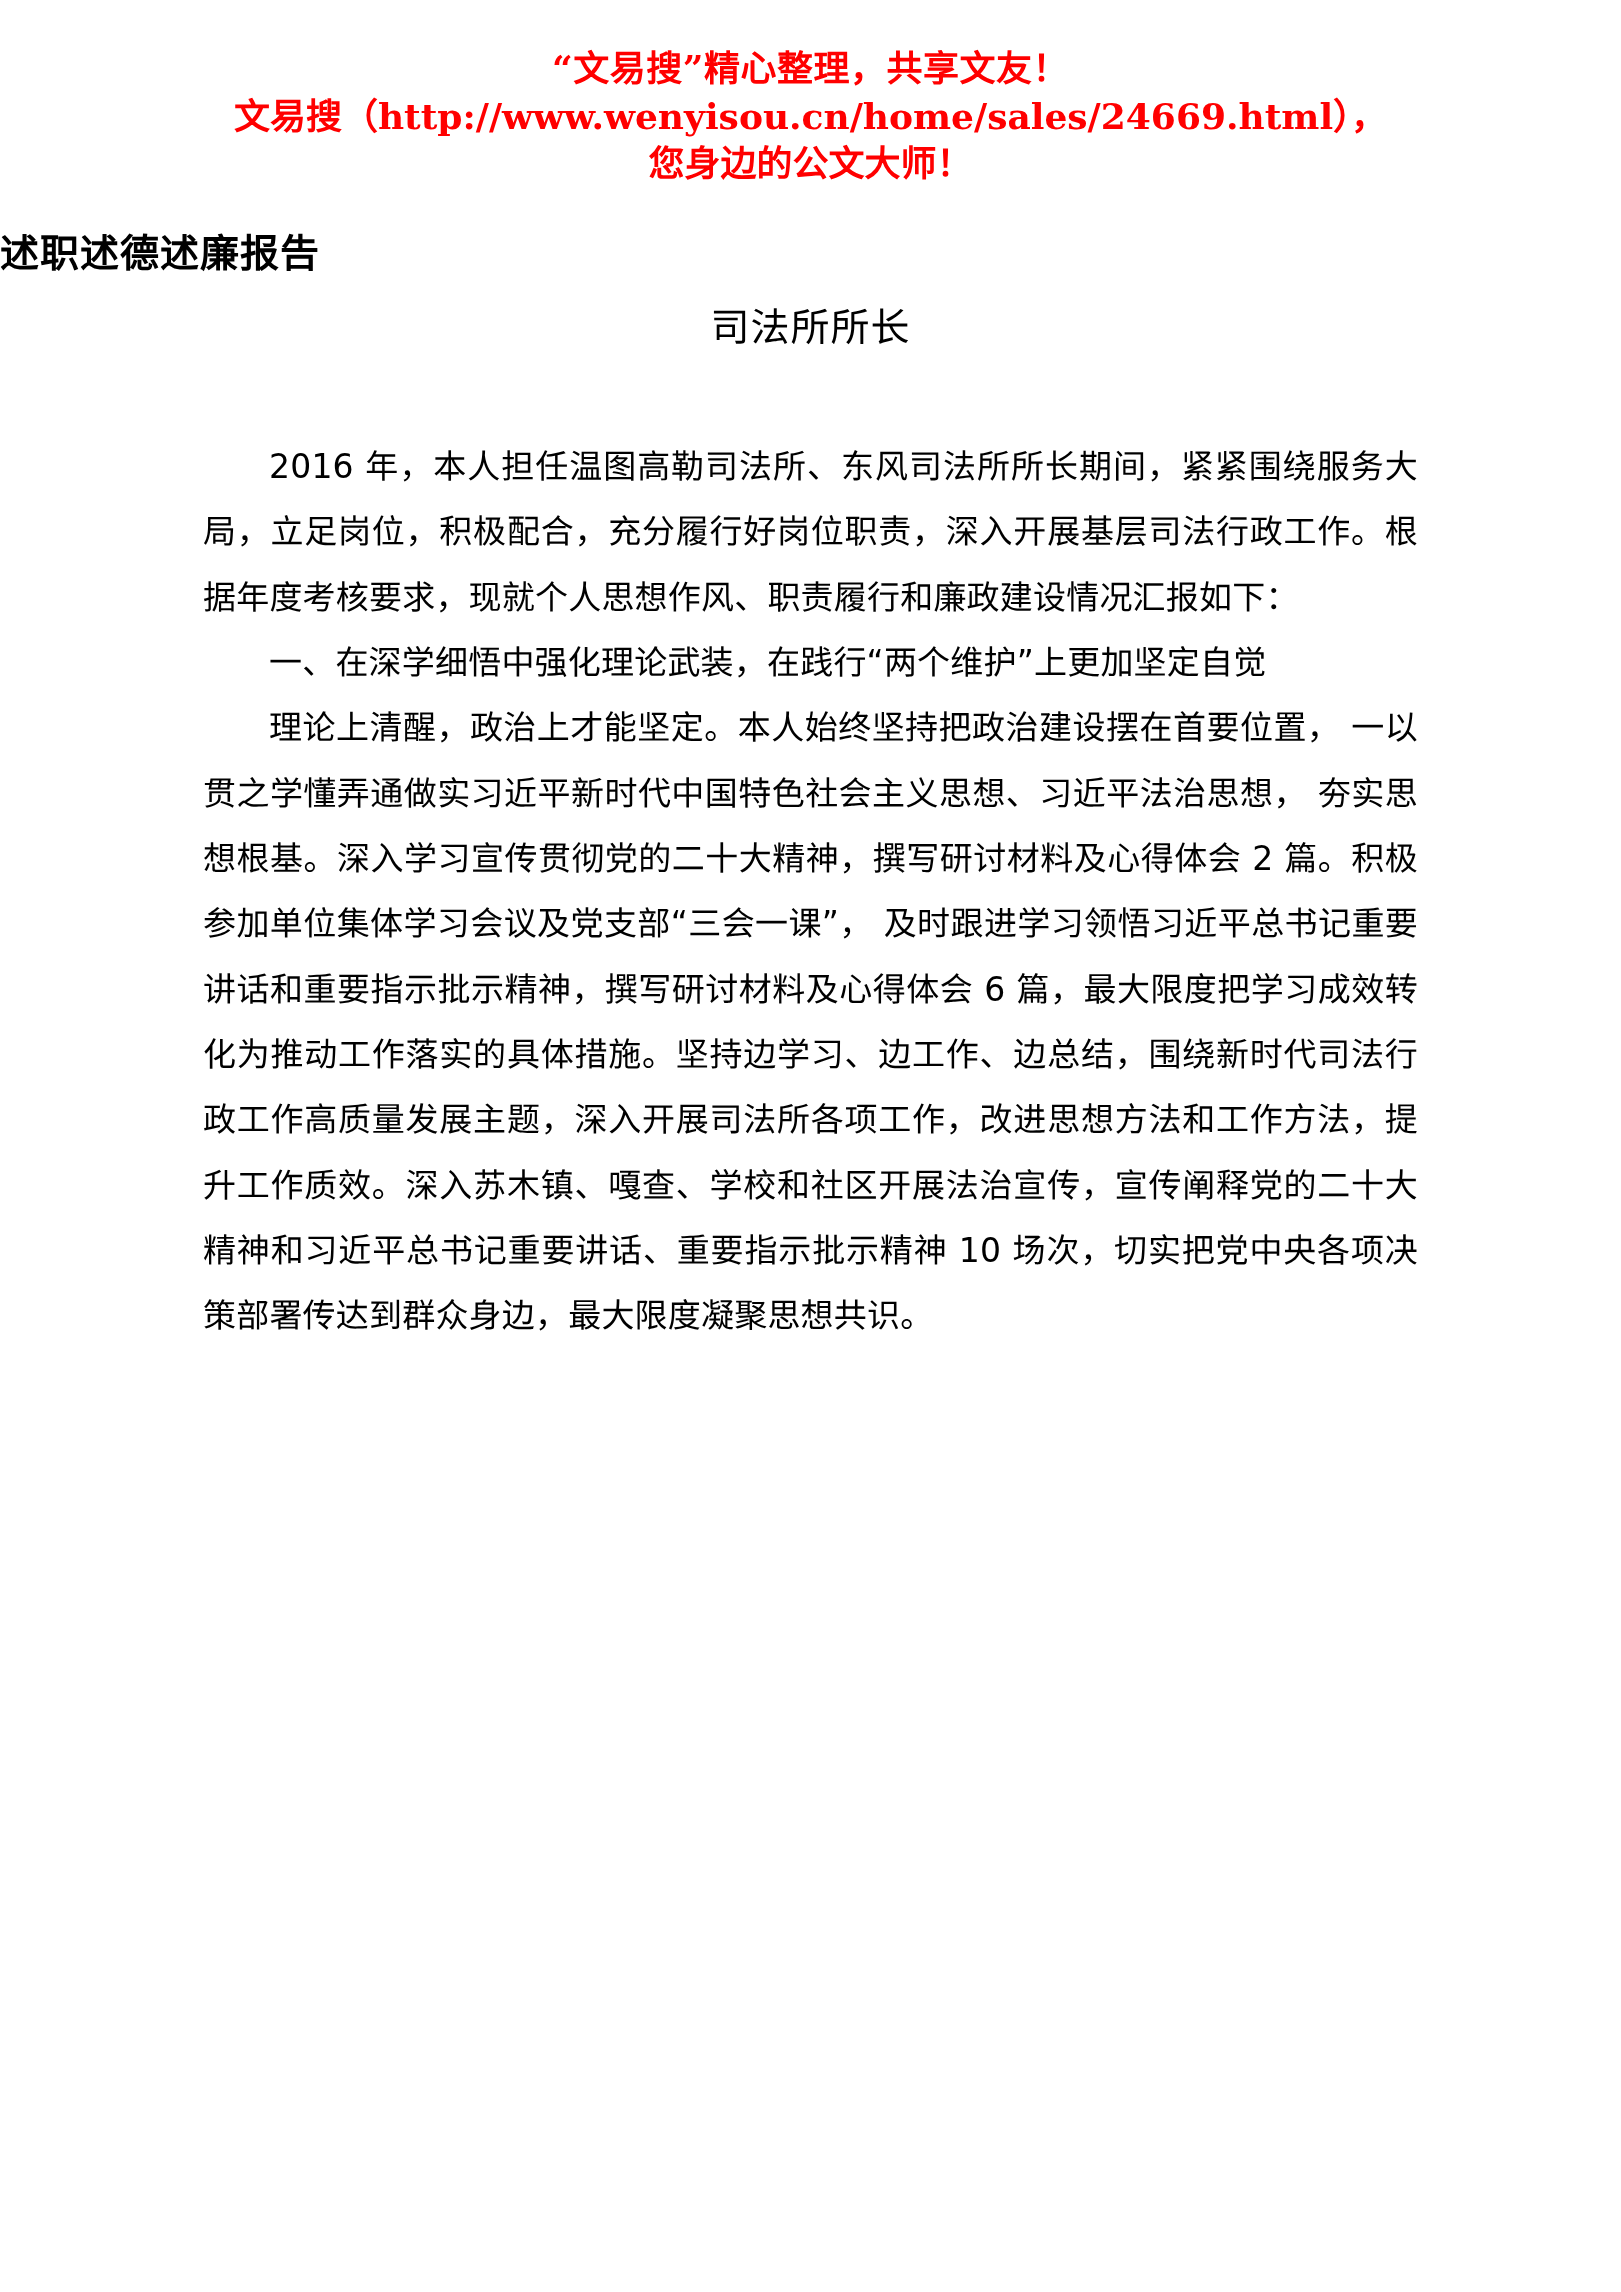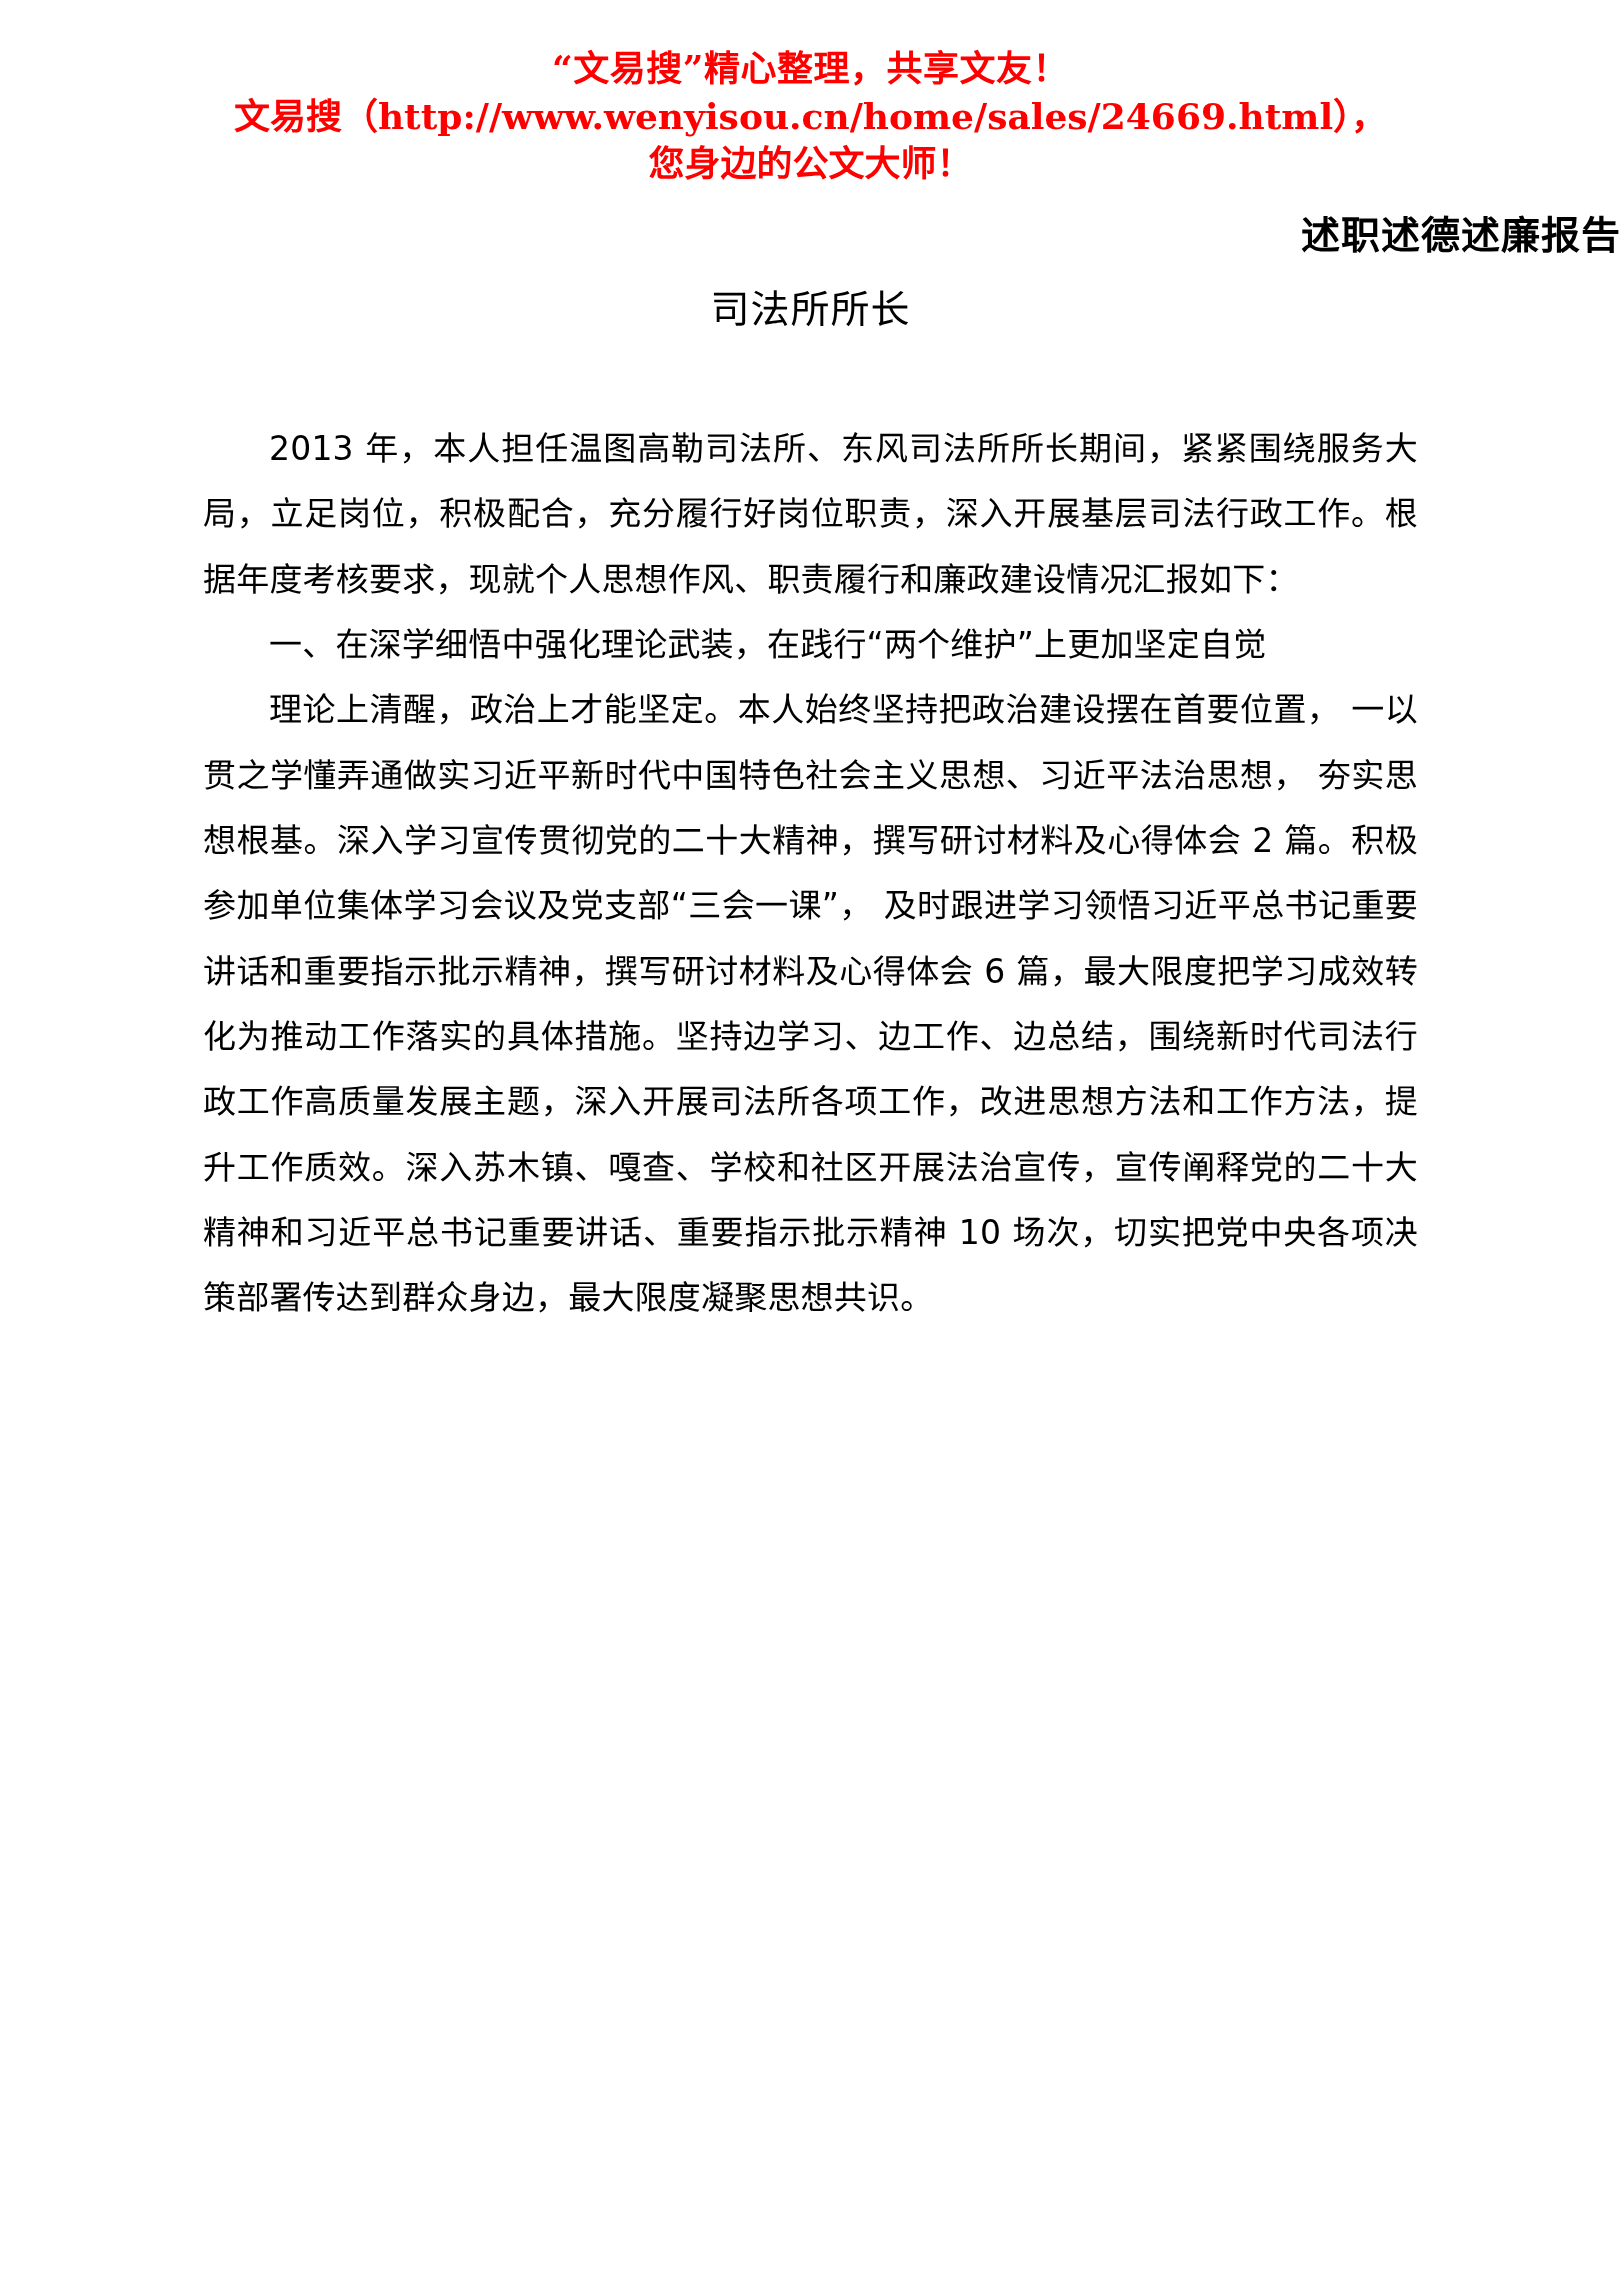--- a/index.html
+++ b/index.html
@@ -49,26 +49,26 @@
   .promo-line-2 {
     font-size: 36px;
     letter-spacing: 0px;
   }
   .promo-line-3 {
     font-size: 36px;
   }
 
   
   .doc-title {
-    text-align: right;
+    text-align: left;
     font-size: 39px;
     font-weight: bold;
     letter-spacing: 1px;
     line-height: 1.55;
-    margin: 18px 0 0 0;
+    margin: 36px 0 0 0;
     font-family: "DejaVu Sans", "Liberation Sans", sans-serif;
   }
   .doc-subtitle {
     text-align: center;
     font-size: 39px;
     font-weight: normal;
     letter-spacing: 1px;
     line-height: 1.55;
     margin: 13.7px 0 0 0;
     font-family: "DejaVu Sans", "Liberation Sans", sans-serif;
@@ -106,19 +106,19 @@
     <span class="promo-line promo-line-1">“文易搜”精心整理，共享文友！</span>
     <span class="promo-line promo-line-2">文易搜（http://www.wenyisou.cn/home/sales/24669.html），</span>
     <span class="promo-line promo-line-3">您身边的公文大师！</span>
   </div>
 
   <h1 class="doc-title">述职述德述廉报告</h1>
 
   <h2 class="doc-subtitle">司法所所长</h2>
 
   <div class="body-block">
-    <p class="para">2013 年，本人担任温图高勒司法所、东风司法所所长期间，紧紧围绕服务大局，立足岗位，积极配合，充分履行好岗位职责，深入开展基层司法行政工作。根据年度考核要求，现就个人思想作风、职责履行和廉政建设情况汇报如下：</p>
+    <p class="para">2016 年，本人担任温图高勒司法所、东风司法所所长期间，紧紧围绕服务大局，立足岗位，积极配合，充分履行好岗位职责，深入开展基层司法行政工作。根据年度考核要求，现就个人思想作风、职责履行和廉政建设情况汇报如下：</p>
     <p class="para heading">一、在深学细悟中强化理论武装，在践行“两个维护”上更加坚定自觉</p>
     <p class="para">理论上清醒，政治上才能坚定。本人始终坚持把政治建设摆在首要位置， 一以贯之学懂弄通做实习近平新时代中国特色社会主义思想、习近平法治思想， 夯实思想根基。深入学习宣传贯彻党的二十大精神，撰写研讨材料及心得体会 2 篇。积极参加单位集体学习会议及党支部“三会一课”， 及时跟进学习领悟习近平总书记重要讲话和重要指示批示精神，撰写研讨材料及心得体会 6 篇，最大限度把学习成效转化为推动工作落实的具体措施。坚持边学习、边工作、边总结，围绕新时代司法行政工作高质量发展主题，深入开展司法所各项工作，改进思想方法和工作方法，提升工作质效。深入苏木镇、嘎查、学校和社区开展法治宣传，宣传阐释党的二十大精神和习近平总书记重要讲话、重要指示批示精神 10 场次，切实把党中央各项决策部署传达到群众身边，最大限度凝聚思想共识。</p>
   </div>
 
 </div>
 
 
 </body></html>

